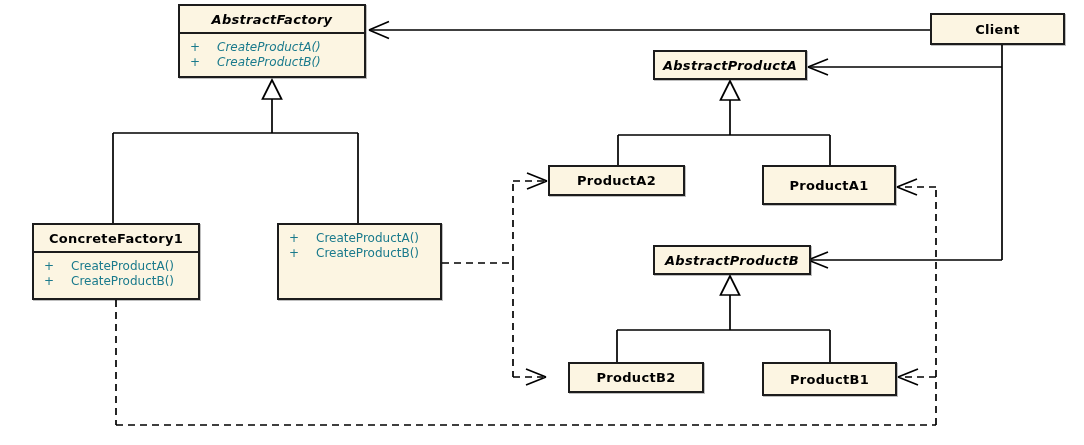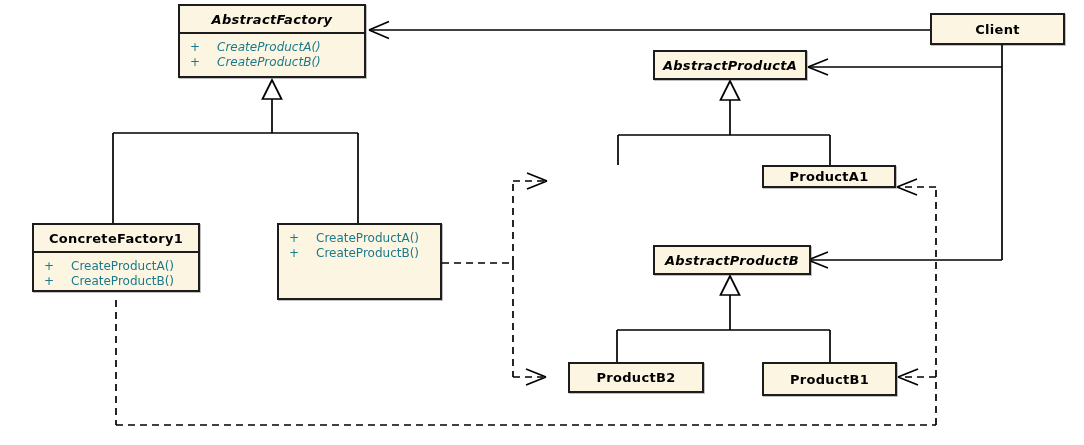--- a/index.html
+++ b/index.html
@@ -101,38 +101,41 @@
   </div>
 
   <div class="uml-class abstract" style="left:653px;top:50px;width:154px;height:30px">
     <div class="uml-title">AbstractProductA</div>
   </div>
 
   <div class="uml-class" style="left:930px;top:13px;width:135px;height:32px">
     <div class="uml-title">Client</div>
   </div>
 
+  <div class="uml-class" style="left:548px;top:165px;width:137px;height:31px">
+    <div class="uml-title">ProductA2</div>
+  </div>
 
-  <div class="uml-class" style="left:762px;top:165px;width:134px;height:23px">
+  <div class="uml-class" style="left:762px;top:165px;width:134px;height:40px">
     <div class="uml-title">ProductA1</div>
   </div>
 
   <div class="uml-class abstract" style="left:653px;top:245px;width:158px;height:30px">
     <div class="uml-title">AbstractProductB</div>
   </div>
 
   <div class="uml-class" style="left:568px;top:362px;width:136px;height:31px">
     <div class="uml-title">ProductB2</div>
   </div>
 
   <div class="uml-class" style="left:762px;top:362px;width:135px;height:34px">
     <div class="uml-title">ProductB1</div>
   </div>
 
-  <div class="uml-class with-methods" style="left:32px;top:223px;width:168px;height:69px">
+  <div class="uml-class with-methods" style="left:32px;top:223px;width:168px;height:77px">
     <div class="uml-title">ConcreteFactory1</div>
     <div class="uml-methods">
       <div class="method-row">
         <span class="vis">+</span>
         <span class="sig">CreateProductA()</span>
       </div>
       <div class="method-row">
         <span class="vis">+</span>
         <span class="sig">CreateProductB()</span>
       </div>

